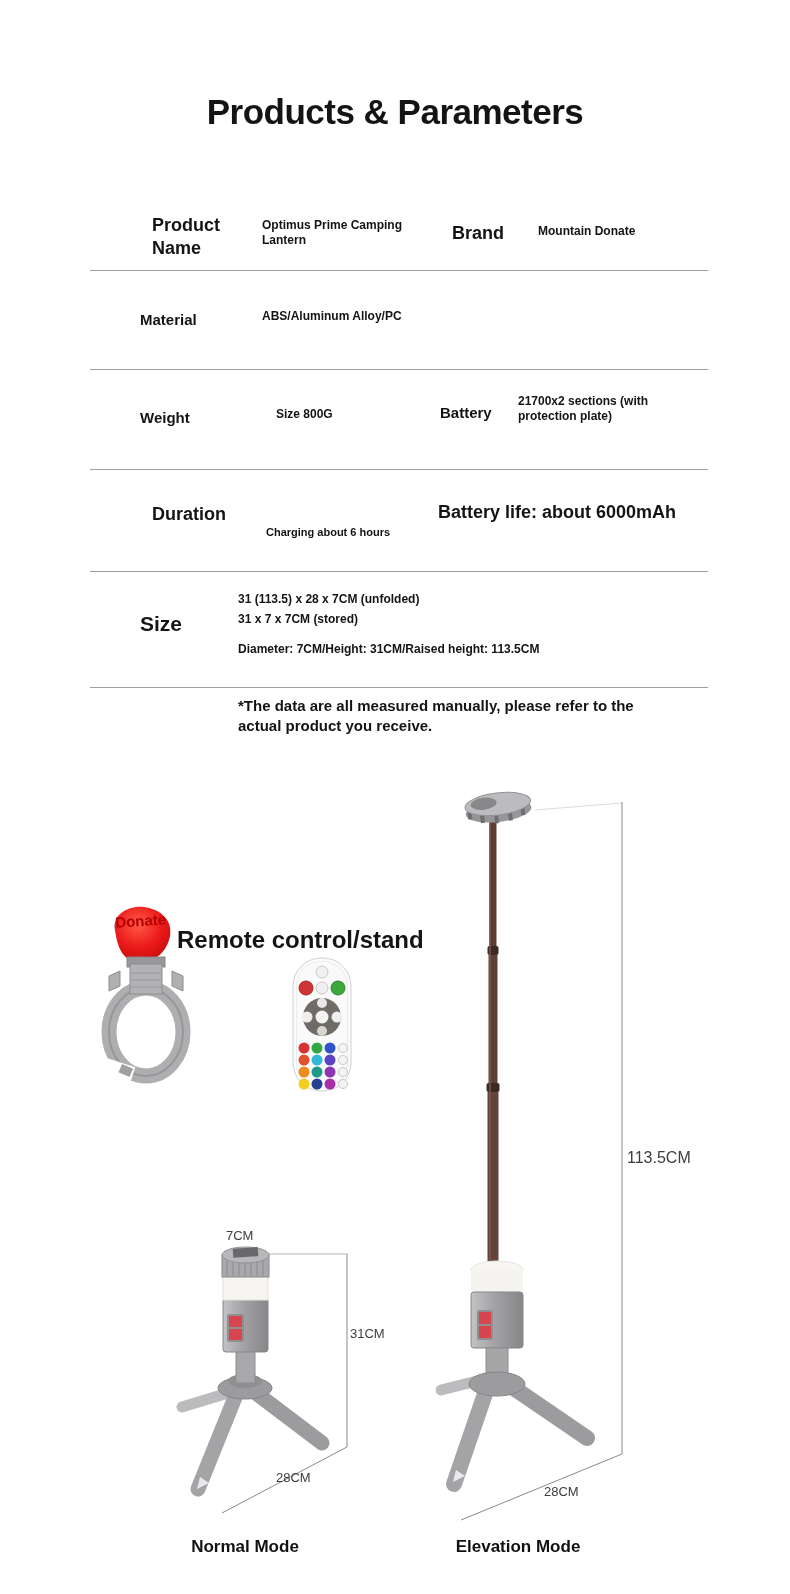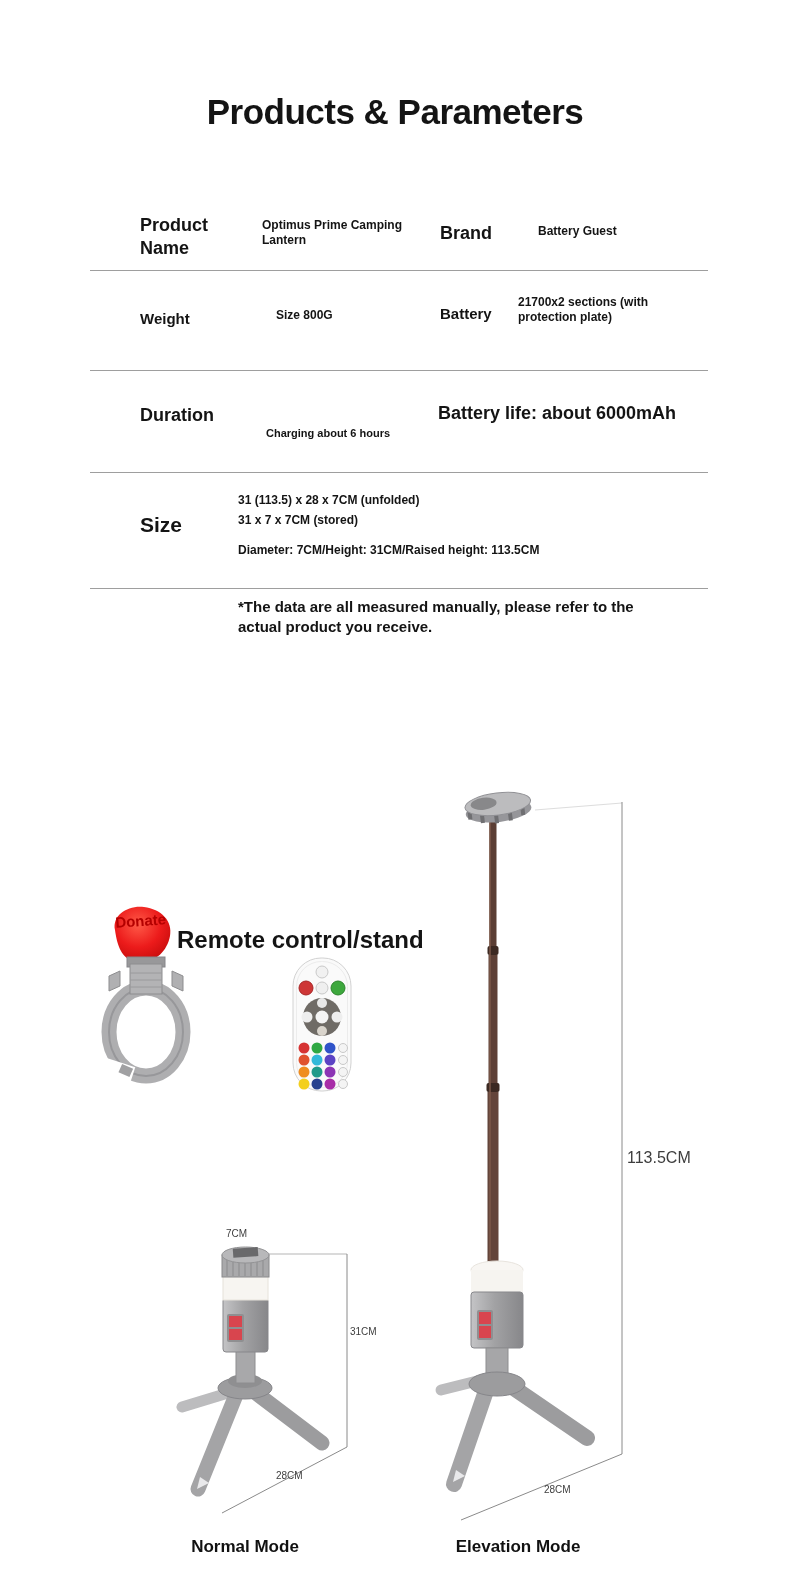--- a/index.html
+++ b/index.html
@@ -5,48 +5,52 @@
   html,body{margin:0;padding:0;background:#fff;}
   .page{position:relative;width:790px;height:1594px;background:#ffffff;overflow:hidden;
         font-family:"Liberation Sans",sans-serif;color:#141414;}
   .abs{position:absolute;}
   .page-title{position:absolute;top:92px;left:0;width:100%;text-align:center;
               font-size:35px;font-weight:700;letter-spacing:-0.5px;color:#141414;}
   .spec-table{position:absolute;left:90px;top:200px;width:618px;}
   .row{position:relative;border-bottom:1px solid #9e9e9e;}
   .row.last{border-bottom:none;}
   .cell{position:absolute;line-height:1.28;}
-  .lbl-lg{font-size:18px;font-weight:700;}
+  .lbl-lg{font-size:18px;font-weight:700;margin-left:12px;}
   .lbl-md{font-size:15px;font-weight:700;}
   .lbl-xl{font-size:21px;font-weight:700;}
   .val{font-size:12px;font-weight:700;}
   .val-lg{font-size:18px;font-weight:700;text-align:right;}
   .val-sm{font-size:11px;font-weight:700;}
   .footnote{font-size:15px;font-weight:700;line-height:1.3;}
   .acc-title{font-size:24px;font-weight:700;}
-  .dim-label{position:absolute;font-size:10px;font-weight:400;color:#3d3d3d;}
+  .dim-label{position:absolute;font-size:13px;font-weight:400;color:#3d3d3d;}
   .mode-label{position:absolute;width:200px;text-align:center;font-size:17px;font-weight:700;color:#111;}
   svg{display:block;}
 </style>
 </head>
 <body>
 
 <div class="page">
 
   <div class="page-title">Products &amp; Parameters</div>
 
   <div class="spec-table">
 
     <div class="row" style="height:70px;">
       <div class="cell lbl-lg" style="left:50px;top:14px;width:96px;">Product Name</div>
       <div class="cell val" style="left:172px;top:18px;width:146px;">Optimus Prime Camping Lantern</div>
       <div class="cell lbl-lg" style="left:350px;top:22px;">Brand</div>
-      <div class="cell val" style="left:448px;top:24px;">Battery Guest</div>
-    </div>
-
+      <div class="cell val" style="left:448px;top:24px;">Mountain Donate</div>
+    </div>
+
+    <div class="row" style="height:98px;">
+      <div class="cell lbl-md" style="left:50px;top:39px;">Material</div>
+      <div class="cell val" style="left:172px;top:38px;">ABS/Aluminum Alloy/PC</div>
+    </div>
 
     <div class="row" style="height:99px;">
       <div class="cell lbl-md" style="left:50px;top:38px;">Weight</div>
       <div class="cell val" style="left:186px;top:37px;">Size 800G</div>
       <div class="cell lbl-md" style="left:350px;top:33px;">Battery</div>
       <div class="cell val" style="left:428px;top:24px;width:182px;">21700x2 sections (with protection plate)</div>
     </div>
 
     <div class="row" style="height:101px;">
       <div class="cell lbl-lg" style="left:50px;top:33px;">Duration</div>

